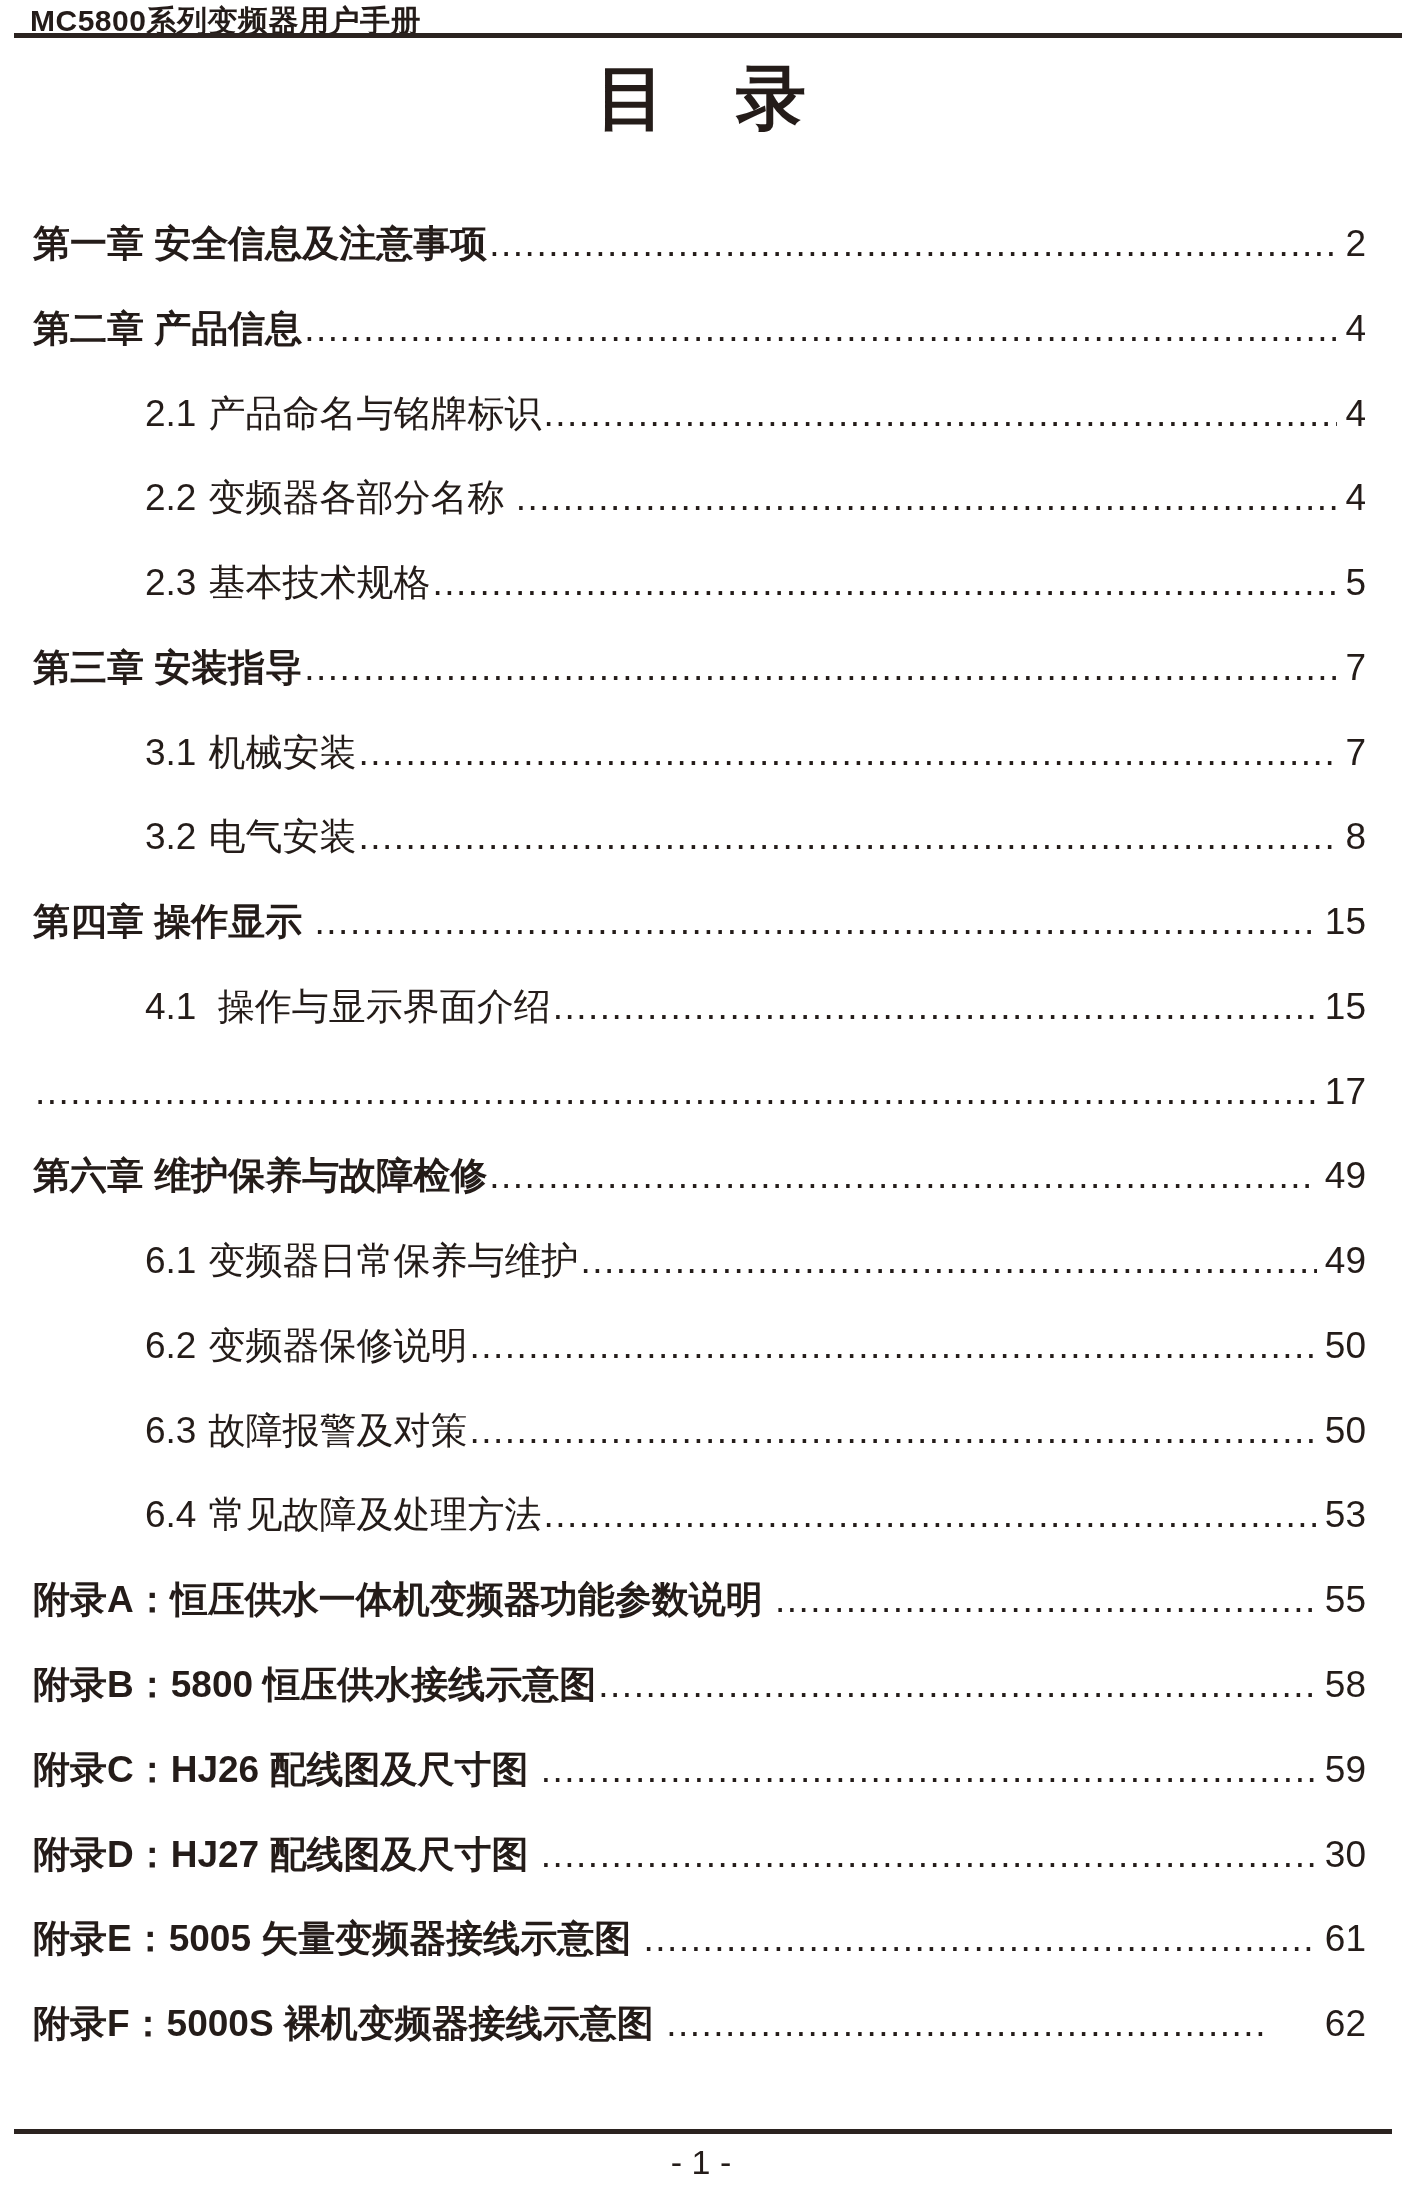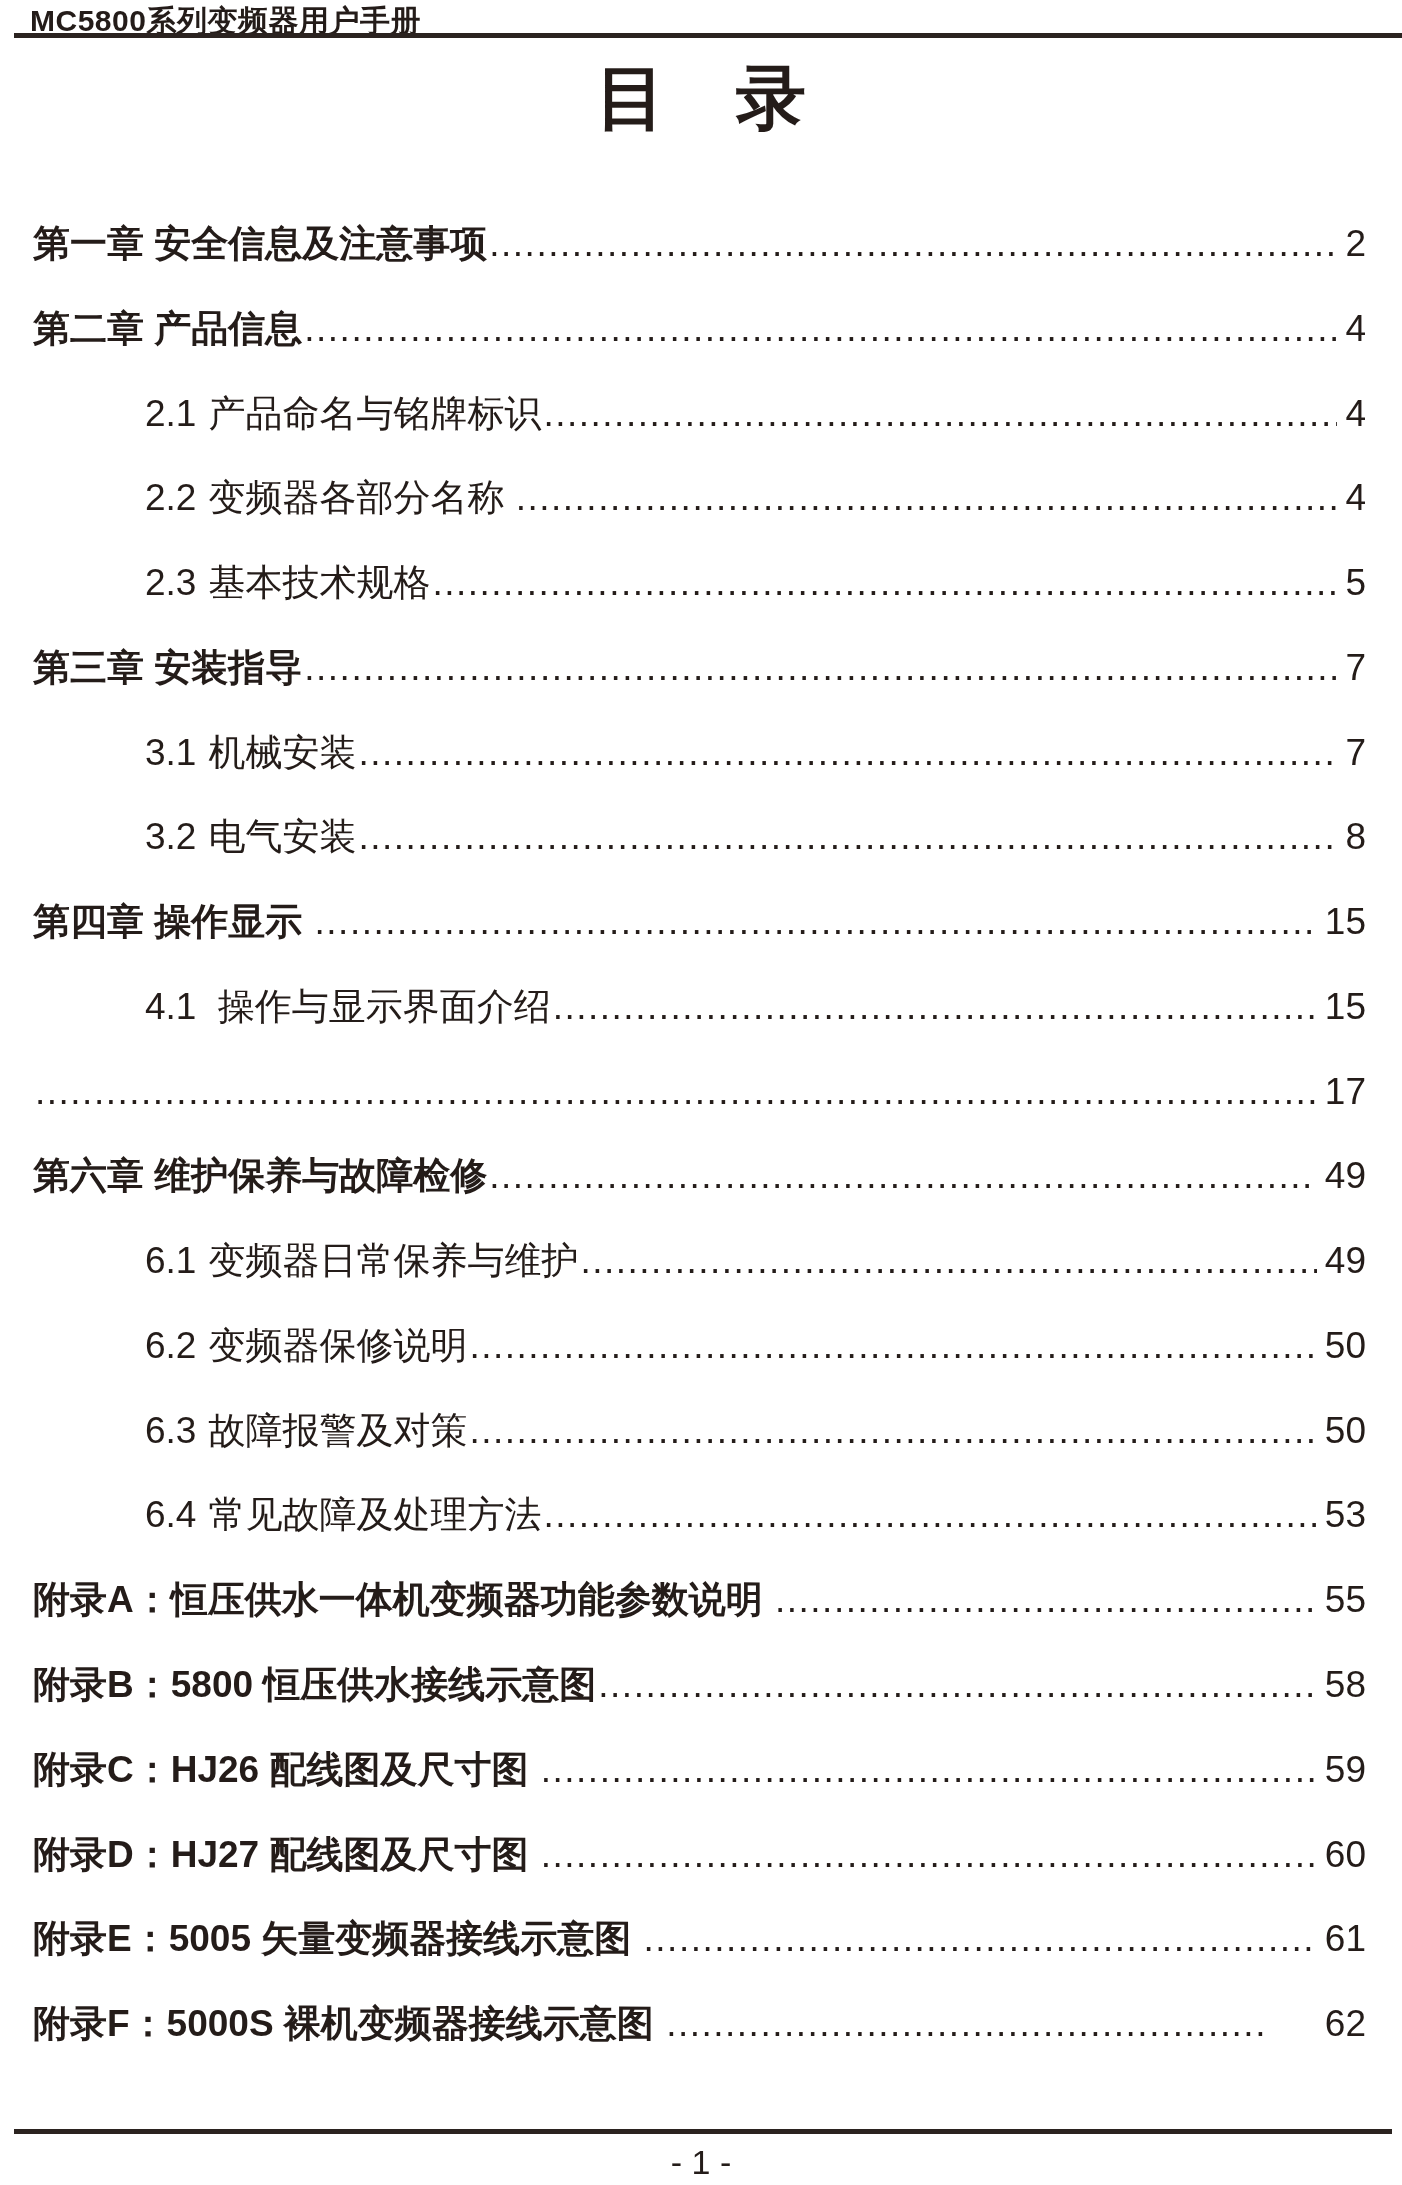--- a/index.html
+++ b/index.html
@@ -74,20 +74,20 @@
     <div class="row sub"><span class="num">4.1</span><span class="label"> 操作与显示界面介绍</span><span class="dots">....................................................................................................................................................................................</span><span class="page">15</span></div>
     <div class="row chapter"><span class="dots">....................................................................................................................................................................................</span><span class="page">17</span></div>
     <div class="row chapter"><span class="label">第六章 维护保养与故障检修</span><span class="dots">....................................................................................................................................................................................</span><span class="page">49</span></div>
     <div class="row sub"><span class="num">6.1</span><span class="label">变频器日常保养与维护</span><span class="dots">....................................................................................................................................................................................</span><span class="page">49</span></div>
     <div class="row sub"><span class="num">6.2</span><span class="label">变频器保修说明</span><span class="dots">....................................................................................................................................................................................</span><span class="page">50</span></div>
     <div class="row sub"><span class="num">6.3</span><span class="label">故障报警及对策</span><span class="dots">....................................................................................................................................................................................</span><span class="page">50</span></div>
     <div class="row sub"><span class="num">6.4</span><span class="label">常见故障及处理方法</span><span class="dots">....................................................................................................................................................................................</span><span class="page">53</span></div>
     <div class="row appendix"><span class="label">附录A：恒压供水一体机变频器功能参数说明 </span><span class="dots">....................................................................................................................................................................................</span><span class="page">55</span></div>
     <div class="row appendix"><span class="label">附录B：5800 恒压供水接线示意图</span><span class="dots">....................................................................................................................................................................................</span><span class="page">58</span></div>
     <div class="row appendix"><span class="label">附录C：HJ26 配线图及尺寸图 </span><span class="dots">....................................................................................................................................................................................</span><span class="page">59</span></div>
-    <div class="row appendix"><span class="label">附录D：HJ27 配线图及尺寸图 </span><span class="dots">....................................................................................................................................................................................</span><span class="page">60</span></div>
+    <div class="row appendix"><span class="label">附录D：HJ27 配线图及尺寸图 </span><span class="dots">....................................................................................................................................................................................</span><span class="page">30</span></div>
     <div class="row appendix"><span class="label">附录E：5005 矢量变频器接线示意图 </span><span class="dots">....................................................................................................................................................................................</span><span class="page">61</span></div>
     <div class="row appendix wide-gap"><span class="label">附录F：5000S 裸机变频器接线示意图 </span><span class="dots">....................................................................................................................................................................................</span><span class="page">62</span></div>
   </div>
 
 <div class="rule bottom-rule"></div>
 
 <div class="page-number">- 1 -</div>
 
 </body></html>

